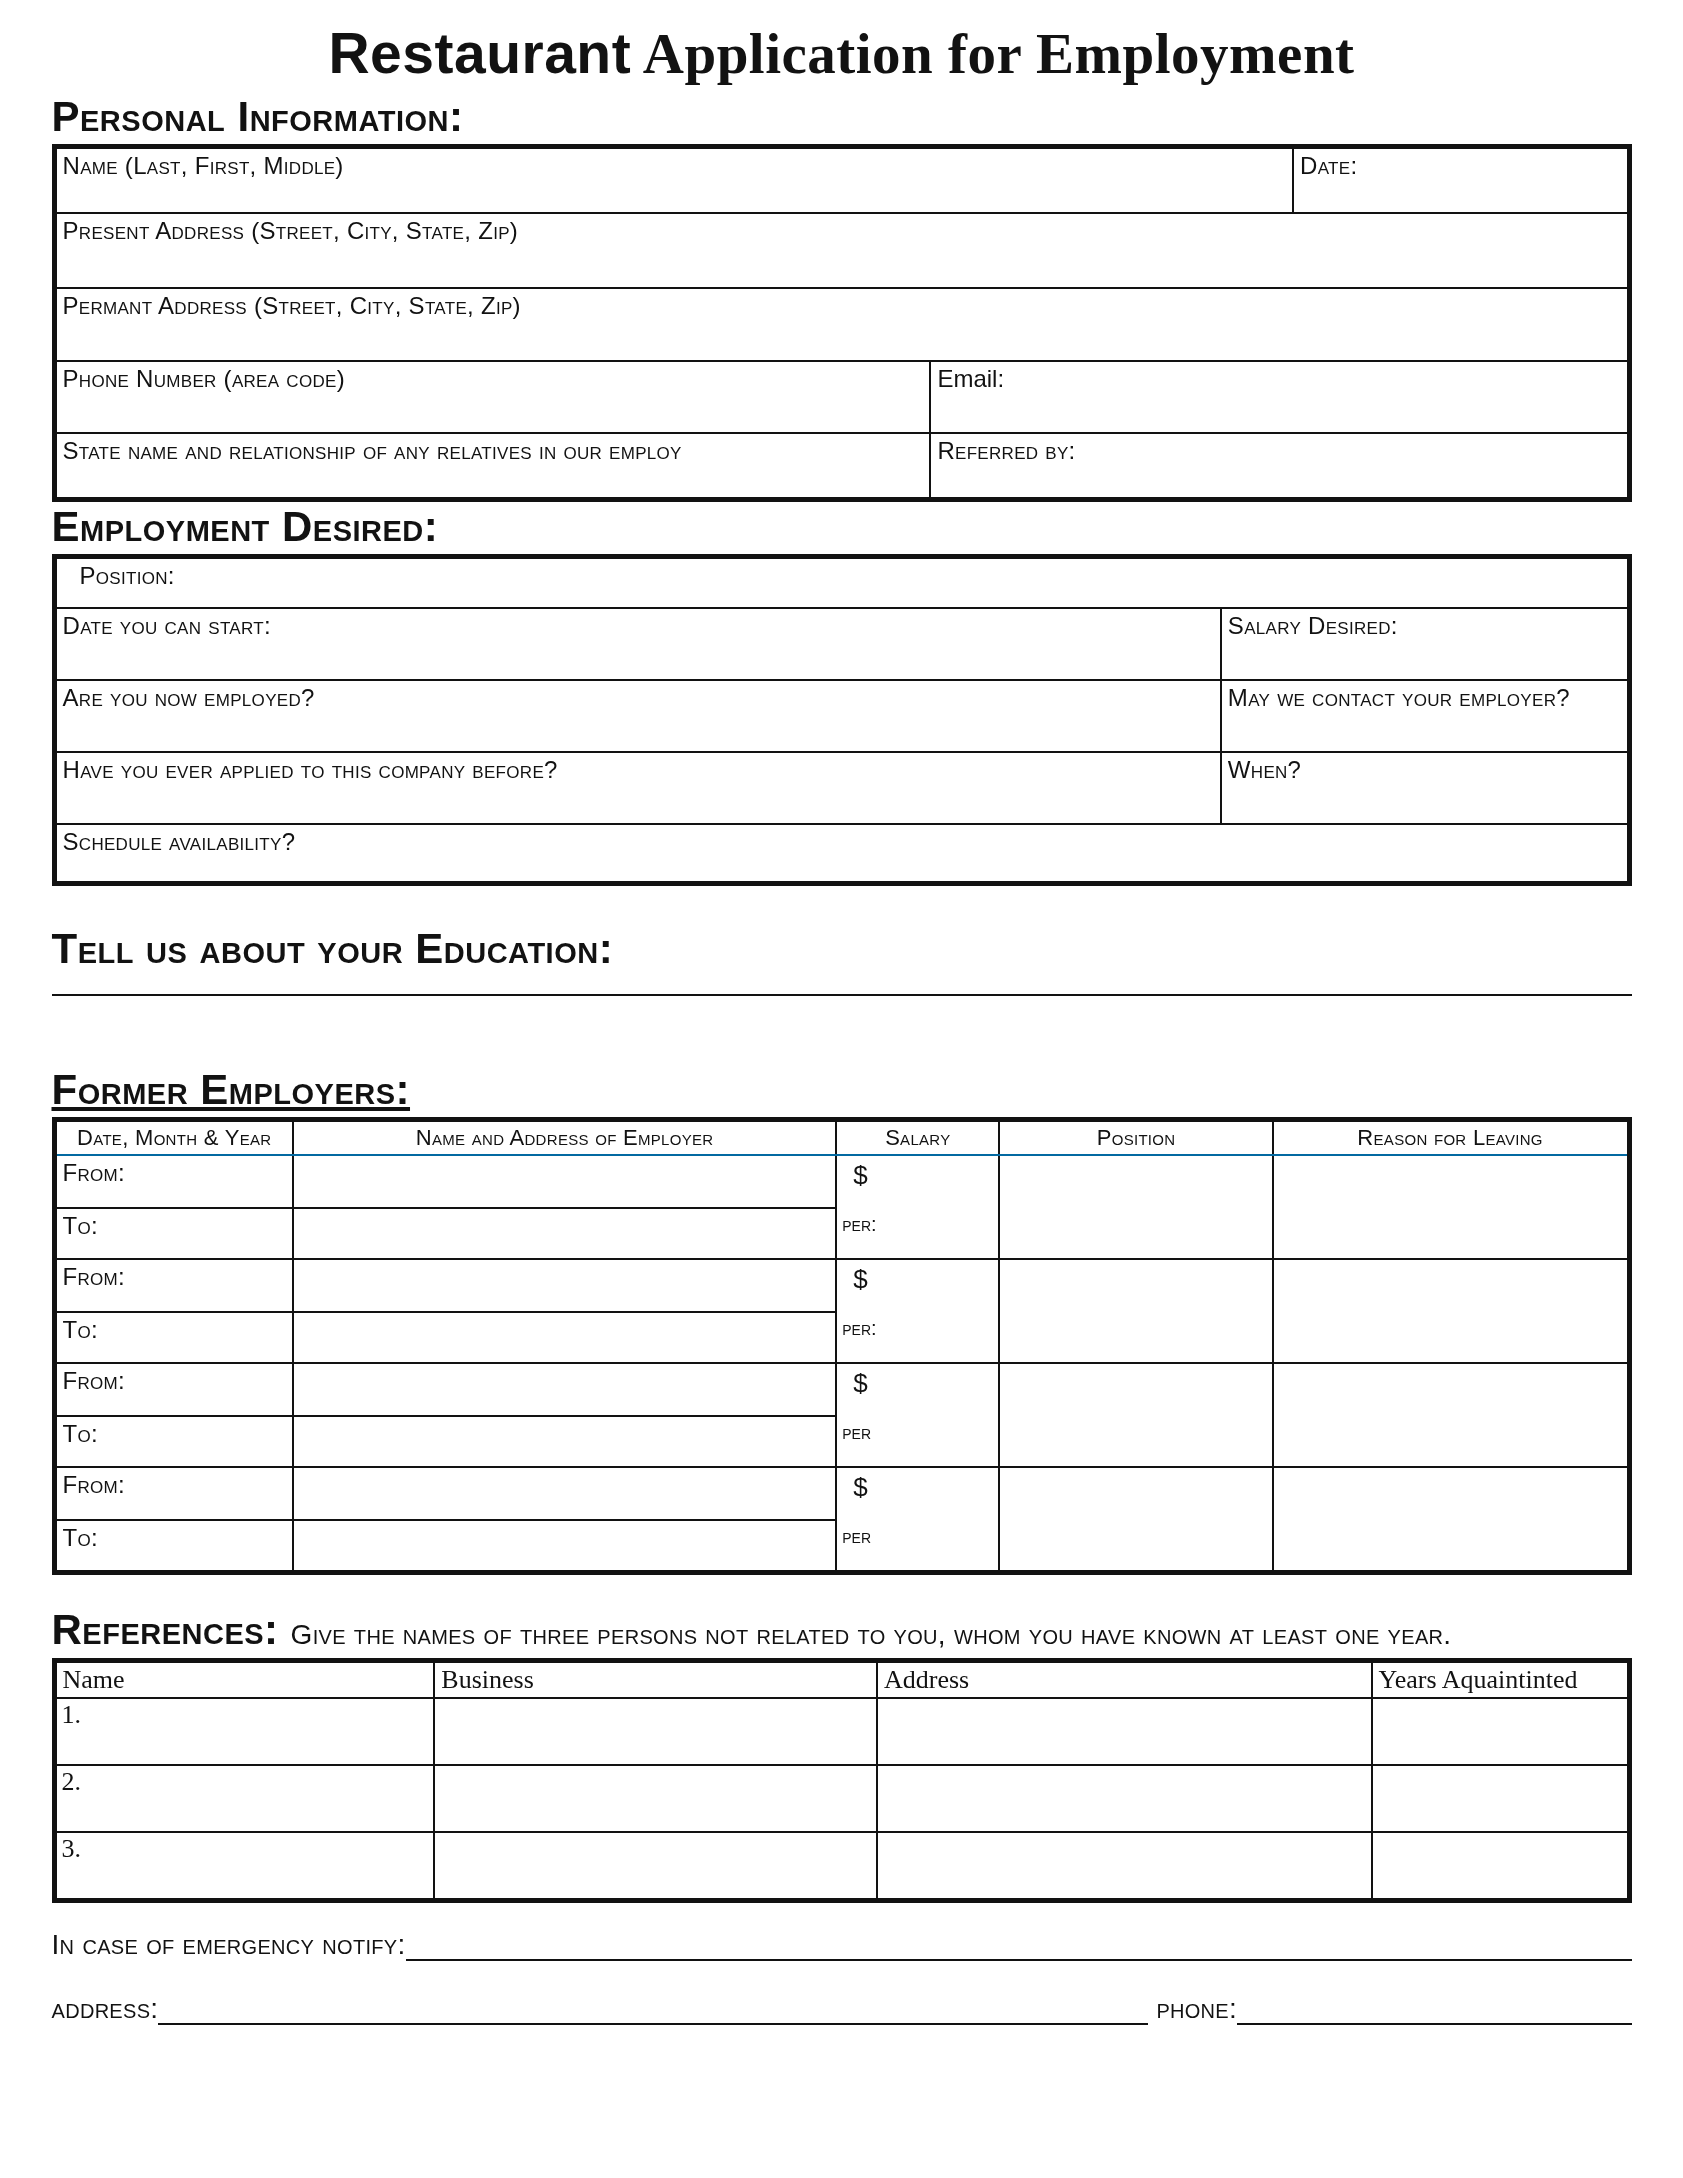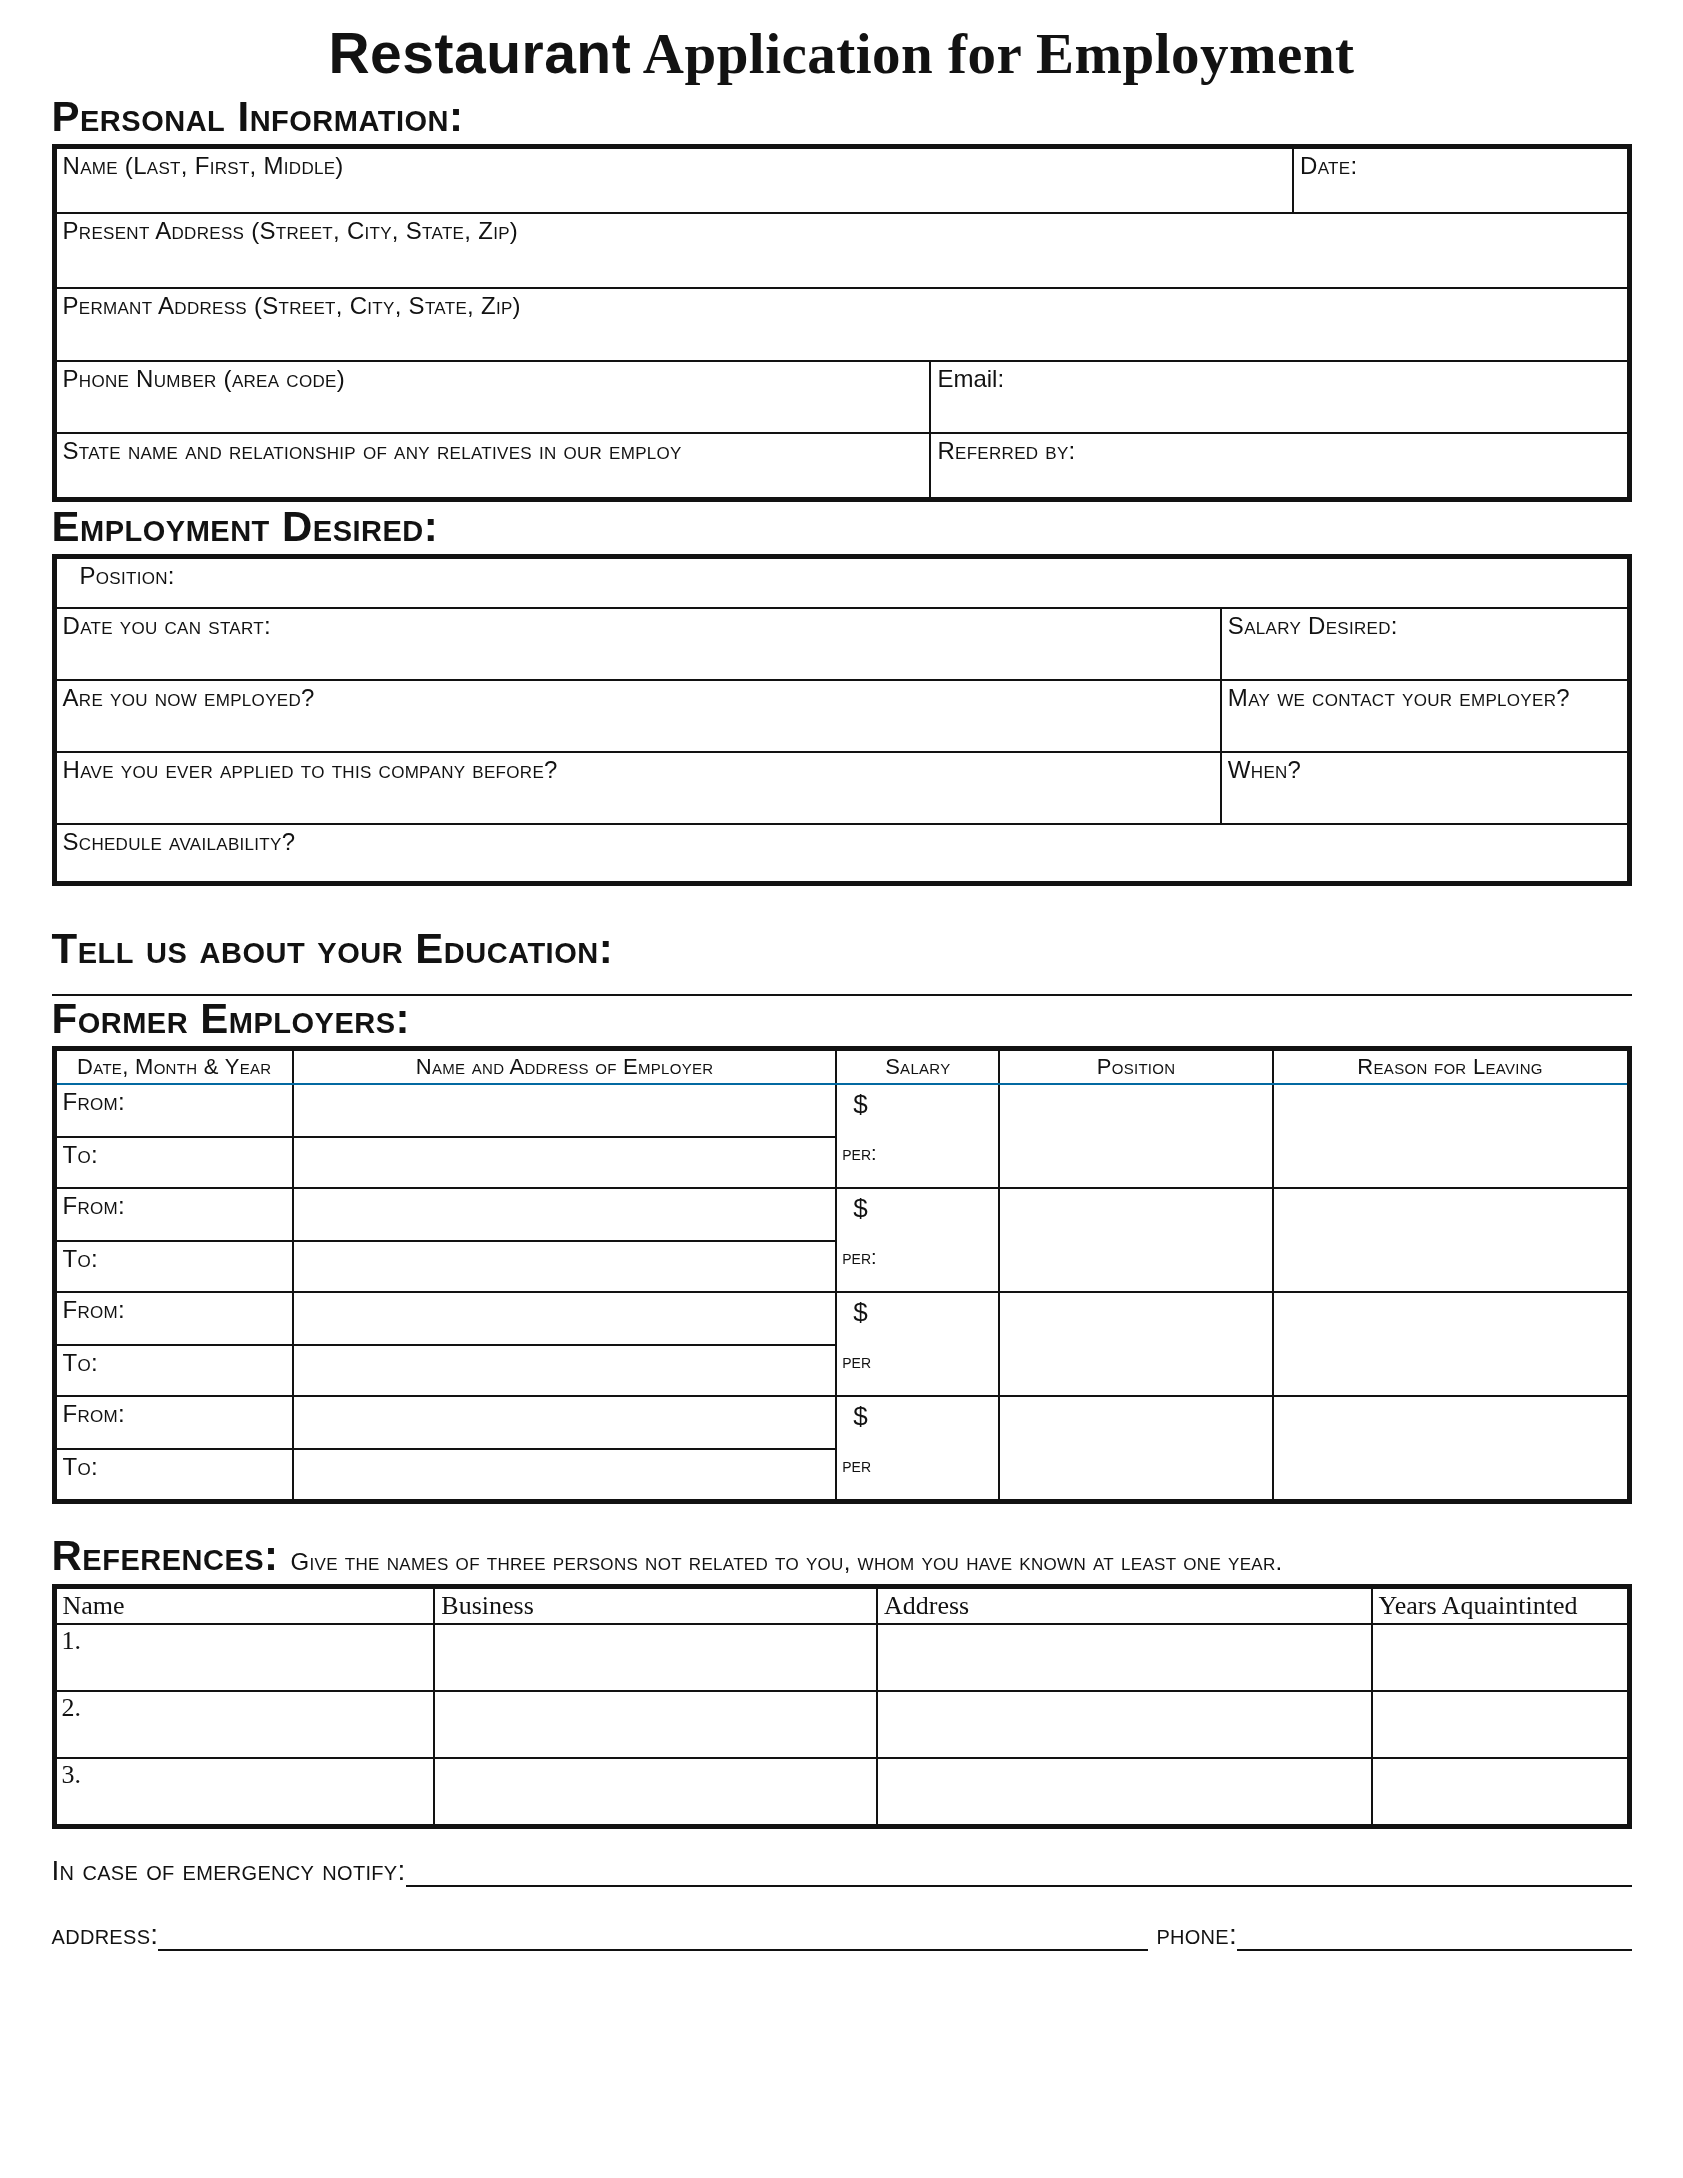--- a/index.html
+++ b/index.html
@@ -15,21 +15,21 @@
   }
   .title .t-serif{font-family:"Liberation Serif",serif;}
 
   .sec-head{
     font-variant:small-caps;font-weight:bold;font-size:42px;line-height:1.1;
     letter-spacing:0.5px;
   }
   .mb4{margin-bottom:4px;}
   .mt-emp{margin-top:2px;}
   .mt-edu{margin-top:40px;}
-  .mt-femp{}
+  .mt-femp{margin-top:71px;text-decoration:underline;}
 
   .box{border:5px solid #121212;}
 
   .frow{display:flex;}
   .cell{position:relative;box-sizing:border-box;padding:3px 6px;overflow:hidden;}
   .bl{border-left:2px solid #121212;}
   .bt{border-top:2px solid #121212;}
 
   .lbl{font-variant:small-caps;font-size:24px;letter-spacing:0.3px;line-height:1.15;}
   .lbl-plain{font-size:24px;line-height:1.15;}
@@ -63,21 +63,21 @@
   .emp-block{grid-template-rows:51px 51px;}
   .emp-block + .emp-block{border-top:2px solid #121212;}
   .ec{box-sizing:border-box;padding:3px 6px;overflow:hidden;}
   .span2{grid-row:span 2;}
   .salcol{padding:0;display:flex;flex-direction:column;}
   .sal-top{height:51px;box-sizing:border-box;padding:4px 0 0 16px;font-size:26px;}
   .sal-bot{box-sizing:border-box;padding:6px 0 0 5px;font-variant:small-caps;font-size:20px;}
 
   
   .ref-head-row{display:flex;align-items:baseline;gap:12px;margin-top:10px;margin-bottom:4px;}
-  .ref-instr{font-variant:small-caps;font-size:24px;letter-spacing:0.3px;margin-top:34px;}
+  .ref-instr{font-variant:small-caps;font-size:28px;letter-spacing:0.3px;margin-top:34px;}
   .ref-grid{display:grid;grid-template-columns:24% 28.2% 31.5% 1fr;}
   .ref-headrow{height:34px;border-bottom:2px solid #121212;}
   .rhc{font-family:"Liberation Serif",serif;font-size:26px;box-sizing:border-box;
        padding:2px 6px;overflow:hidden;}
   .ref-row{height:65px;}
   .ref-row + .ref-row{border-top:2px solid #121212;}
   .rc{box-sizing:border-box;padding:1px 5px;overflow:hidden;}
   .ref-num{font-family:"Liberation Serif",serif;font-size:26px;}
 
   

